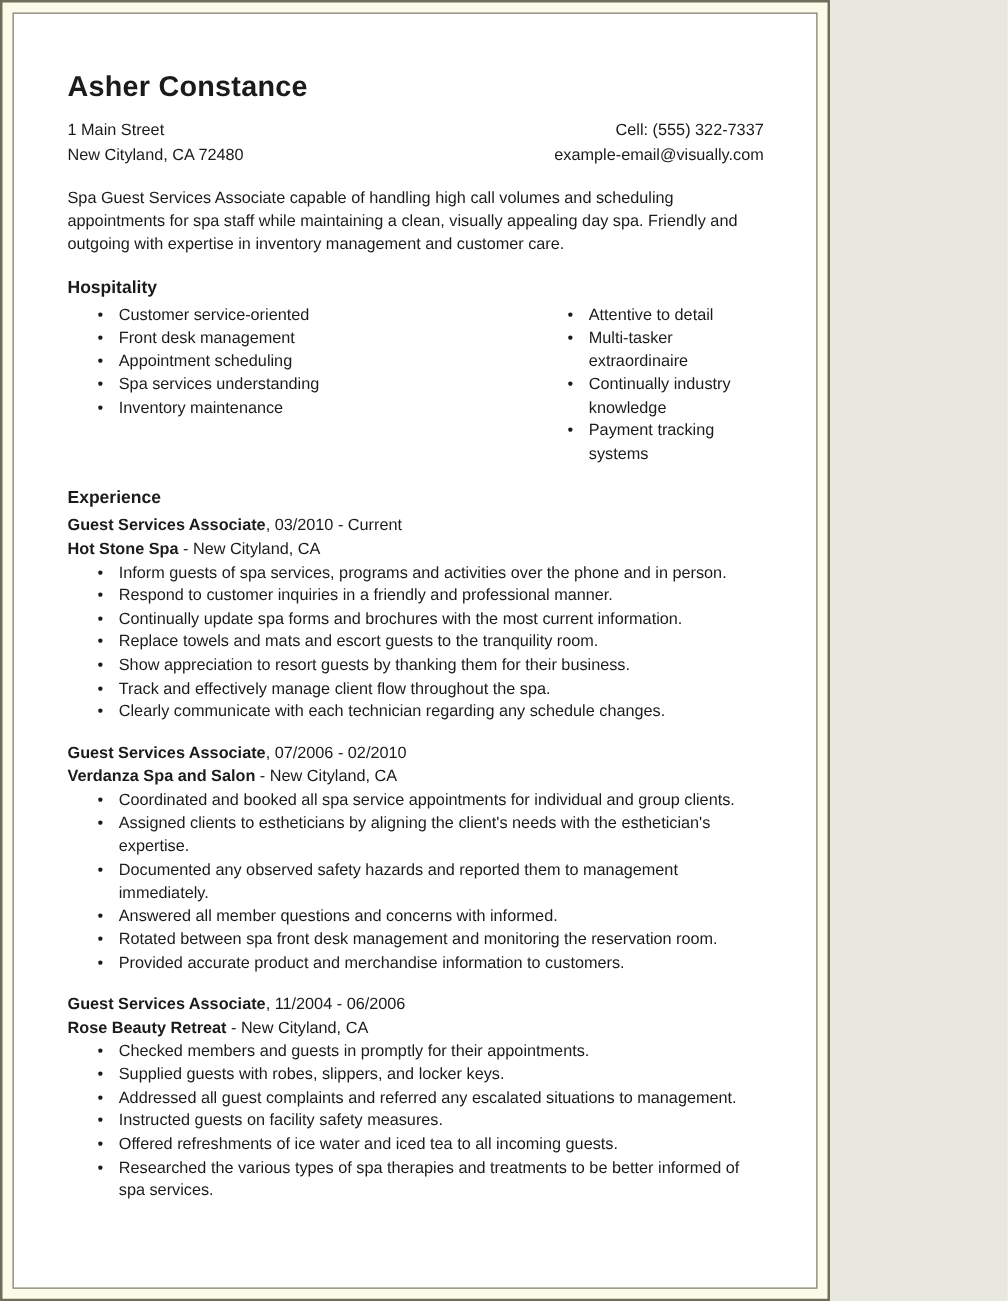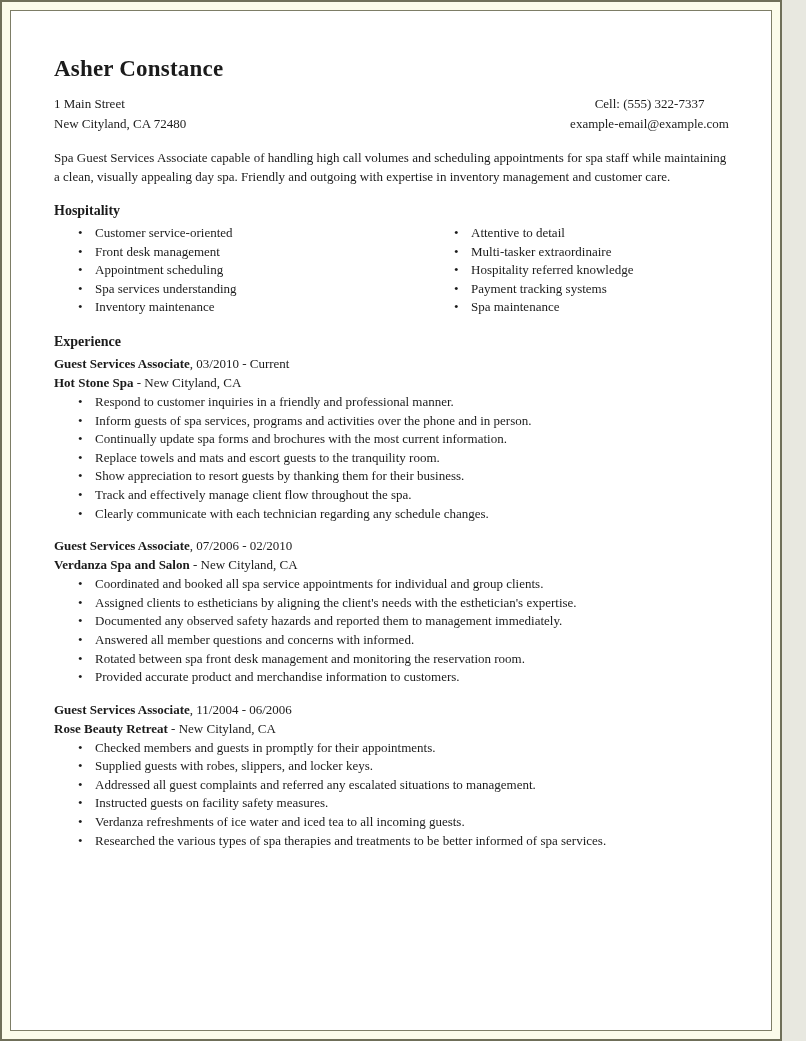--- a/index.html
+++ b/index.html
@@ -1,22 +1,22 @@
 <!DOCTYPE html>
 <html style="--frame-outer: #6f6f59; --frame-band: #fbfbea; --frame-inner: #7d7d66; --page-bg: #ffffff; --text: #1b1b1b;"><head>
 <meta charset="utf-8">
 <style>
   html,body{margin:0;padding:0;background:#e8e8e0;}
   .canvas{
     position:relative;
-    width:782px;height:1041px;
+    width:664px;height:1041px;
     box-sizing:border-box;
     background:var(--frame-band,#fbfbea);
     border:2px solid var(--frame-outer,#6f6f59);
-    font-family:Liberation Serif, serif;
+    font-family:Liberation Sans, sans-serif;
   }
   .page{
     position:absolute;
     top:8px;left:8px;right:8px;bottom:8px;
     box-sizing:border-box;
     background:var(--page-bg,#ffffff);
     border:1px solid var(--frame-inner,#7d7d66);
     padding:32px 42px 40px 43px;
     color:var(--text,#1b1b1b);
     font-size:13px;
@@ -29,21 +29,21 @@
     line-height:28px;
     margin:12px 0 11px 0;
     letter-spacing:0.2px;
   }
   .contact{
     display:flex;
     justify-content:space-between;
     line-height:20px;
     gap:30px;
   }
-  .contact .right{text-align:center;}
+  .contact .right{text-align:right;}
   .section{margin-top:15px;}
   .section-heading{
     font-size:14px;
     font-weight:bold;
     line-height:19px;
     margin:0 0 3px 0;
   }
   p.summary-text{margin:0;}
   ul.blist{
     list-style:none;
@@ -77,61 +77,60 @@
 
     <div class="candidate-name">Asher Constance</div>
 
     <div class="contact">
       <div class="left">
         <div>1 Main Street</div>
         <div>New Cityland, CA 72480</div>
       </div>
       <div class="right">
         <div>Cell: (555) 322-7337</div>
-        <div>example-email@example.com</div>
+        <div>example-email@visually.com</div>
       </div>
     </div>
 
     <div class="section">
       <p class="summary-text">Spa Guest Services Associate capable of handling high call volumes and scheduling appointments for spa staff while maintaining a clean, visually appealing day spa. Friendly and outgoing with expertise in inventory management and customer care.</p>
     </div>
 
     <div class="section">
       <div class="section-heading">Hospitality</div>
       <div class="hl-columns">
         <ul class="blist hl-col-left">
           <li>Customer service-oriented</li>
           <li>Front desk management</li>
           <li>Appointment scheduling</li>
           <li>Spa services understanding</li>
           <li>Inventory maintenance</li>
         </ul>
         <ul class="blist hl-col-right">
           <li>Attentive to detail</li>
           <li>Multi-tasker extraordinaire</li>
-          <li>Hospitality referred knowledge</li>
+          <li>Continually industry knowledge</li>
           <li>Payment tracking systems</li>
-          <li>Spa maintenance</li>
         </ul>
       </div>
     </div>
 
     <div class="section">
       <div class="section-heading">Experience</div>
 
       <div class="job">
         <div class="job-line">
           <span class="b">Guest Services Associate</span><span>, 03/2010 - Current</span>
         </div>
         <div class="job-line">
           <span class="b">Hot Stone Spa</span><span> - New Cityland, CA</span>
         </div>
         <ul class="blist">
+          <li>Inform guests of spa services, programs and activities over the phone and in person.</li>
           <li>Respond to customer inquiries in a friendly and professional manner.</li>
-          <li>Inform guests of spa services, programs and activities over the phone and in person.</li>
           <li>Continually update spa forms and brochures with the most current information.</li>
           <li>Replace towels and mats and escort guests to the tranquility room.</li>
           <li>Show appreciation to resort guests by thanking them for their business.</li>
           <li>Track and effectively manage client flow throughout the spa.</li>
           <li>Clearly communicate with each technician regarding any schedule changes.</li>
         </ul>
       </div>
 
       <div class="job">
         <div class="job-line">
@@ -155,20 +154,20 @@
           <span class="b">Guest Services Associate</span><span>, 11/2004 - 06/2006</span>
         </div>
         <div class="job-line">
           <span class="b">Rose Beauty Retreat</span><span> - New Cityland, CA</span>
         </div>
         <ul class="blist">
           <li>Checked members and guests in promptly for their appointments.</li>
           <li>Supplied guests with robes, slippers, and locker keys.</li>
           <li>Addressed all guest complaints and referred any escalated situations to management.</li>
           <li>Instructed guests on facility safety measures.</li>
-          <li>Verdanza refreshments of ice water and iced tea to all incoming guests.</li>
+          <li>Offered refreshments of ice water and iced tea to all incoming guests.</li>
           <li>Researched the various types of spa therapies and treatments to be better informed of spa services.</li>
         </ul>
       </div>
     </div>
 
   </div>
 </div>
 
 </body></html>

